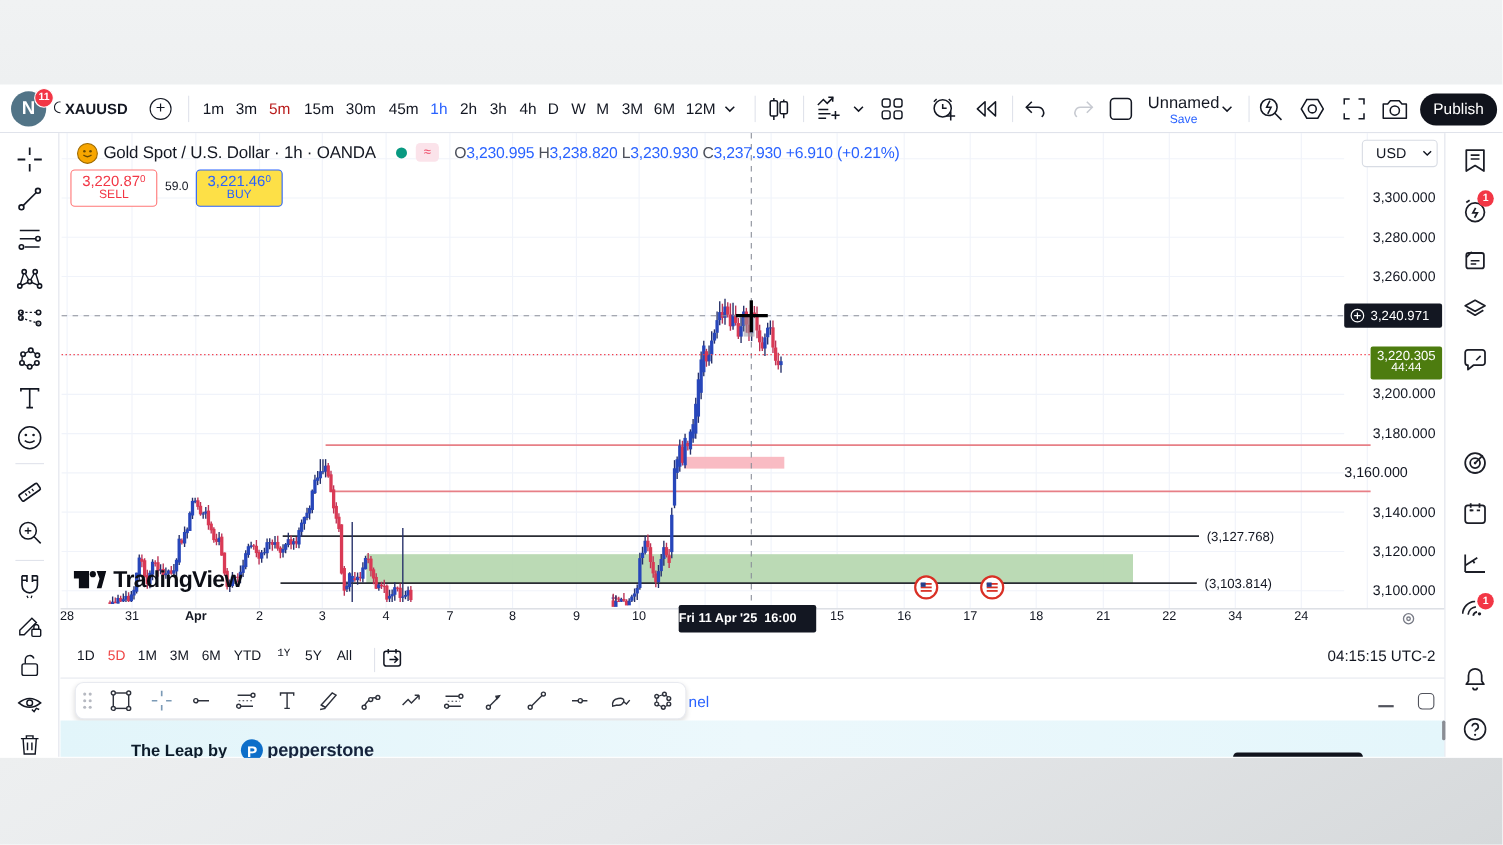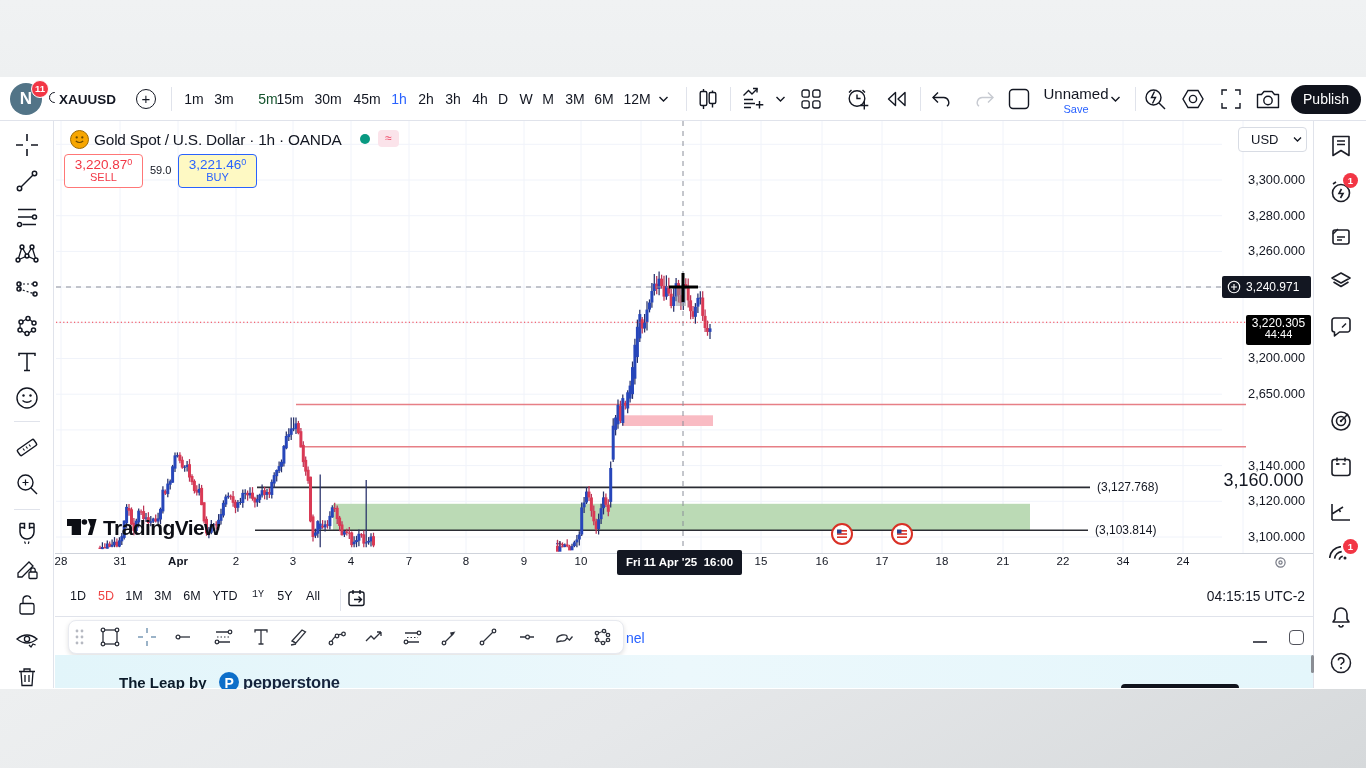--- a/index.html
+++ b/index.html
@@ -22,21 +22,21 @@
 
   <div class="abs" style="left:49px;top:92px;width:6px;height:13px;overflow:hidden;">
     <div style="width:11px;height:11px;border:1.6px solid #131722;border-radius:50%;"></div>
   </div>
   <div class="abs" style="left:59px;top:92px;font-size:13.5px;font-weight:700;color:#131722;">XAUUSD</div>
   <div class="abs" style="left:136px;top:89px;width:20px;height:20px;border:1.4px solid #131722;border-radius:50%;font-size:15px;text-align:center;line-height:18px;color:#131722;">+</div>
   <div class="abs" style="left:171px;top:87px;width:1px;height:24px;background:#e0e3eb;"></div>
 
   <div class="abs" style="left:174.0px;top:91px;width:40px;text-align:center;font-size:14px;color:#131722;">1m</div>
 <div class="abs" style="left:204.0px;top:91px;width:40px;text-align:center;font-size:14px;color:#131722;">3m</div>
-<div class="abs" style="left:248px;top:91px;width:40px;text-align:center;font-size:14px;color:#14532d;">5m</div>
+<div class="abs" style="left:224px;top:91px;width:40px;text-align:right;font-size:14px;color:#b91c1c;">5m</div>
 <div class="abs" style="left:270.0px;top:91px;width:40px;text-align:center;font-size:14px;color:#131722;">15m</div>
 <div class="abs" style="left:308.0px;top:91px;width:40px;text-align:center;font-size:14px;color:#131722;">30m</div>
 <div class="abs" style="left:347.0px;top:91px;width:40px;text-align:center;font-size:14px;color:#131722;">45m</div>
 <div class="abs" style="left:379.0px;top:91px;width:40px;text-align:center;font-size:14px;color:#2962ff;">1h</div>
 <div class="abs" style="left:406.0px;top:91px;width:40px;text-align:center;font-size:14px;color:#131722;">2h</div>
 <div class="abs" style="left:433.0px;top:91px;width:40px;text-align:center;font-size:14px;color:#131722;">3h</div>
 <div class="abs" style="left:460.0px;top:91px;width:40px;text-align:center;font-size:14px;color:#131722;">4h</div>
 <div class="abs" style="left:483.0px;top:91px;width:40px;text-align:center;font-size:14px;color:#131722;">D</div>
 <div class="abs" style="left:506.0px;top:91px;width:40px;text-align:center;font-size:14px;color:#131722;">W</div>
 <div class="abs" style="left:528.0px;top:91px;width:40px;text-align:center;font-size:14px;color:#131722;">M</div>
@@ -677,64 +677,65 @@
 
   <div class="abs" style="left:70px;top:130px;width:19px;height:19px;border-radius:50%;background:#f7a600;border:1px solid #9e6a00;"></div>
   <svg class="abs" style="left:70px;top:130px;" width="19" height="19">
       <circle cx="6.7" cy="7.4" r="1.15" fill="#6b4a00"></circle>
       <circle cx="12.3" cy="7.4" r="1.15" fill="#6b4a00"></circle>
       <path d="M5.8 11 Q9.5 14 13.2 11" stroke="#6b4a00" stroke-width="1.2" fill="none"></path>
     </svg>
   <div class="abs" style="left:94px;top:131px;font-size:15.4px;letter-spacing:-0.2px;color:#131722;">Gold Spot / U.S. Dollar · 1h · OANDA</div>
   <div class="abs" style="left:360px;top:134px;width:10px;height:10px;border-radius:50%;background:#089981;"></div>
   <div class="abs" style="left:378px;top:130px;width:21px;height:17px;border-radius:4px;background:#fbe3ea;color:#ef4765;font-size:12px;text-align:center;line-height:16px;">≈</div>
+  <div class="abs" style="left:413px;top:132px;font-size:14.3px;letter-spacing:-0.2px;color:#4a4e59;">O<span style="color:#2962ff">3,230.995 </span> H<span style="color:#2962ff">3,238.820 </span> L<span style="color:#2962ff">3,230.930 </span> C<span style="color:#2962ff">3,237.930 </span> <span style="color:#2962ff">+6.910 (+0.21%)</span></div>
 
   <div class="abs" style="left:64px;top:154px;width:79px;height:34px;border:1px solid #f77;border-radius:4px;background:#fff;text-align:center;">
     <div style="font-size:13.5px;color:#f23645;font-weight:500;margin-top:2px;">3,220.87<span style="font-size:9px;vertical-align:4px;">0</span></div>
     <div style="font-size:11px;color:#f23645;margin-top:-1px;">SELL</div>
   </div>
   <div class="abs" style="left:150px;top:164px;font-size:11px;color:#131722;">59.0</div>
-  <div class="abs" style="left:178px;top:154px;width:79px;height:34px;border:1px solid #2962ff;border-radius:4px;background:#fef9c3;text-align:center;">
+  <div class="abs" style="left:178px;top:154px;width:79px;height:34px;border:1px solid #2962ff;border-radius:4px;background:#fde047;text-align:center;">
     <div style="font-size:13.5px;color:#2962ff;font-weight:500;margin-top:2px;">3,221.46<span style="font-size:9px;vertical-align:4px;">0</span></div>
     <div style="font-size:11px;color:#2962ff;margin-top:-1px;">BUY</div>
   </div>
 
   <svg class="abs" style="left:67px;top:519px;" width="30" height="16" viewBox="0 0 30 16">
       <path d="M0 0 H14 V16 H4.7 V7 H0 z" fill="#0c0e15"></path>
       <circle cx="17.4" cy="3" r="2.8" fill="#0c0e15"></circle>
       <path d="M20.8 0 H29.6 L25.2 16 H20.9 L23.5 7.2 z" fill="#0c0e15"></path>
     </svg>
   <div class="abs" style="left:103px;top:516px;font-size:21px;font-weight:700;color:#0c0e15;letter-spacing:-0.6px;">TradingView</div>
 
   <div class="abs" style="left:1222px;top:529px;width:83px;text-align:right;font-size:12.8px;color:#131722;">3,100.000</div>
 <div class="abs" style="left:1222px;top:493px;width:83px;text-align:right;font-size:12.8px;color:#131722;">3,120.000</div>
 <div class="abs" style="left:1222px;top:458px;width:83px;text-align:right;font-size:12.8px;color:#131722;">3,140.000</div>
-<div class="abs" style="left:1222px;top:422px;width:83px;text-align:center;font-size:18px;color:#131722;margin-top:48px;">3,160.000</div>
-<div class="abs" style="left:1222px;top:386px;width:83px;text-align:right;font-size:12.8px;color:#131722;">2,650.000</div>
+<div class="abs" style="left:1222px;top:422px;width:83px;text-align:left;font-size:13px;color:#131722;">3,160.000</div>
+<div class="abs" style="left:1222px;top:386px;width:83px;text-align:right;font-size:12.8px;color:#131722;">3,180.000</div>
 <div class="abs" style="left:1222px;top:350px;width:83px;text-align:right;font-size:12.8px;color:#131722;">3,200.000</div>
 <div class="abs" style="left:1222px;top:315px;width:83px;text-align:right;font-size:12.8px;color:#131722;">3,220.000</div>
 <div class="abs" style="left:1222px;top:279px;width:83px;text-align:right;font-size:12.8px;color:#131722;">3,240.000</div>
 <div class="abs" style="left:1222px;top:243px;width:83px;text-align:right;font-size:12.8px;color:#131722;">3,260.000</div>
 <div class="abs" style="left:1222px;top:208px;width:83px;text-align:right;font-size:12.8px;color:#131722;">3,280.000</div>
 <div class="abs" style="left:1222px;top:172px;width:83px;text-align:right;font-size:12.8px;color:#131722;">3,300.000</div>
 
   <div class="abs" style="left:1238px;top:127px;width:69px;height:25px;border:1px solid #d8dce4;border-radius:4px;background:#fff;"></div>
   <div class="abs" style="left:1251px;top:132px;font-size:13px;color:#131722;">USD</div>
   <svg class="abs icon" style="left:1293px;top:136px;" width="9" height="7" viewBox="0 0 9 7">
       <path d="M1 1.5 L4.5 5 L8 1.5" stroke="#131722" stroke-width="1.3" fill="none"></path>
     </svg>
 
   <div class="abs" style="left:1222px;top:276px;width:89px;height:22px;background:#131722;border-radius:2px;"></div>
   <svg class="abs" style="left:1227px;top:280px;" width="14" height="14" viewBox="0 0 14 14">
       <circle cx="7" cy="7" r="5.7" stroke="#fff" stroke-width="1.1" fill="none"></circle>
       <path d="M7 4 v6 M4 7 h6" stroke="#fff" stroke-width="1.1"></path>
     </svg>
   <div class="abs" style="left:1246px;top:280px;font-size:12px;color:#fff;">3,240.971</div>
 
-  <div class="abs" style="left:1246px;top:315px;width:65px;height:30px;background:#000000;border-radius:2px;text-align:center;">
+  <div class="abs" style="left:1246px;top:315px;width:65px;height:30px;background:#4d7c0f;border-radius:2px;text-align:center;">
     <div style="font-size:12px;color:#fff;margin-top:1px;">3,220.305</div>
     <div style="font-size:11px;color:#fff;margin-top:-2px;">44:44</div>
   </div>
 
   <div class="abs" style="left:55px;top:553px;width:1258px;height:29px;background:#fff;border-top:1px solid #cfd3db;"></div>
   <div class="abs" style="left:41px;top:555px;width:40px;text-align:center;font-size:11.5px;color:#131722;">28</div>
 <div class="abs" style="left:100px;top:555px;width:40px;text-align:center;font-size:11.5px;color:#131722;">31</div>
 <div class="abs" style="left:158px;top:555px;width:40px;text-align:center;font-size:11.5px;color:#131722;font-weight:700;">Apr</div>
 <div class="abs" style="left:216px;top:555px;width:40px;text-align:center;font-size:11.5px;color:#131722;">2</div>
 <div class="abs" style="left:273px;top:555px;width:40px;text-align:center;font-size:11.5px;color:#131722;">3</div>
@@ -744,21 +745,21 @@
 <div class="abs" style="left:504px;top:555px;width:40px;text-align:center;font-size:11.5px;color:#131722;">9</div>
 <div class="abs" style="left:561px;top:555px;width:40px;text-align:center;font-size:11.5px;color:#131722;">10</div>
 <div class="abs" style="left:741px;top:555px;width:40px;text-align:center;font-size:11.5px;color:#131722;">15</div>
 <div class="abs" style="left:802px;top:555px;width:40px;text-align:center;font-size:11.5px;color:#131722;">16</div>
 <div class="abs" style="left:862px;top:555px;width:40px;text-align:center;font-size:11.5px;color:#131722;">17</div>
 <div class="abs" style="left:922px;top:555px;width:40px;text-align:center;font-size:11.5px;color:#131722;">18</div>
 <div class="abs" style="left:983px;top:555px;width:40px;text-align:center;font-size:11.5px;color:#131722;">21</div>
 <div class="abs" style="left:1043px;top:555px;width:40px;text-align:center;font-size:11.5px;color:#131722;">22</div>
 <div class="abs" style="left:1103px;top:555px;width:40px;text-align:center;font-size:11.5px;color:#131722;">34</div>
 <div class="abs" style="left:1163px;top:555px;width:40px;text-align:center;font-size:11.5px;color:#131722;">24</div>
-  <div class="abs" style="left:617px;top:550px;width:125px;height:25px;background:#131722;border-radius:2px;color:#fff;font-size:11.5px;font-weight:600;text-align:center;line-height:25px;">Fri 11 Apr '25&nbsp;&nbsp;16:00</div>
+  <div class="abs" style="left:617px;top:550px;width:125px;height:25px;background:#131722;border-radius:2px;color:#fff;font-size:11.5px;font-weight:600;line-height:25px;">Fri 11 Apr '25&nbsp;&nbsp;16:00</div>
   <svg class="abs" style="left:1274px;top:556px;" width="13" height="13" viewBox="0 0 13 13">
       <path d="M6.5 1.2 l1 1.7 1.9-.4.5 1.9 1.9.5-.4 1.9 1.7 1-1.7 1 .4 1.9-1.9.5-.5 1.9-1.9-.4-1 1.7" fill="none" stroke="#9598a1" stroke-width="0"></path>
       <circle cx="6.5" cy="6.5" r="4.6" fill="none" stroke="#787b86" stroke-width="1.2"></circle>
       <circle cx="6.5" cy="6.5" r="1.6" fill="none" stroke="#787b86" stroke-width="1.2"></circle>
     </svg>
 
   <div class="abs" style="left:55px;top:582px;width:1258px;height:35px;background:#fff;border-bottom:1px solid #e0e3eb;"></div>
   <div class="abs" style="left:60px;top:589px;width:36px;text-align:center;font-size:12.5px;color:#131722;">1D</div>
 <div class="abs" style="left:88px;top:589px;width:36px;text-align:center;font-size:12.5px;color:#ef4444;">5D</div>
 <div class="abs" style="left:116px;top:589px;width:36px;text-align:center;font-size:12.5px;color:#131722;">1M</div>

